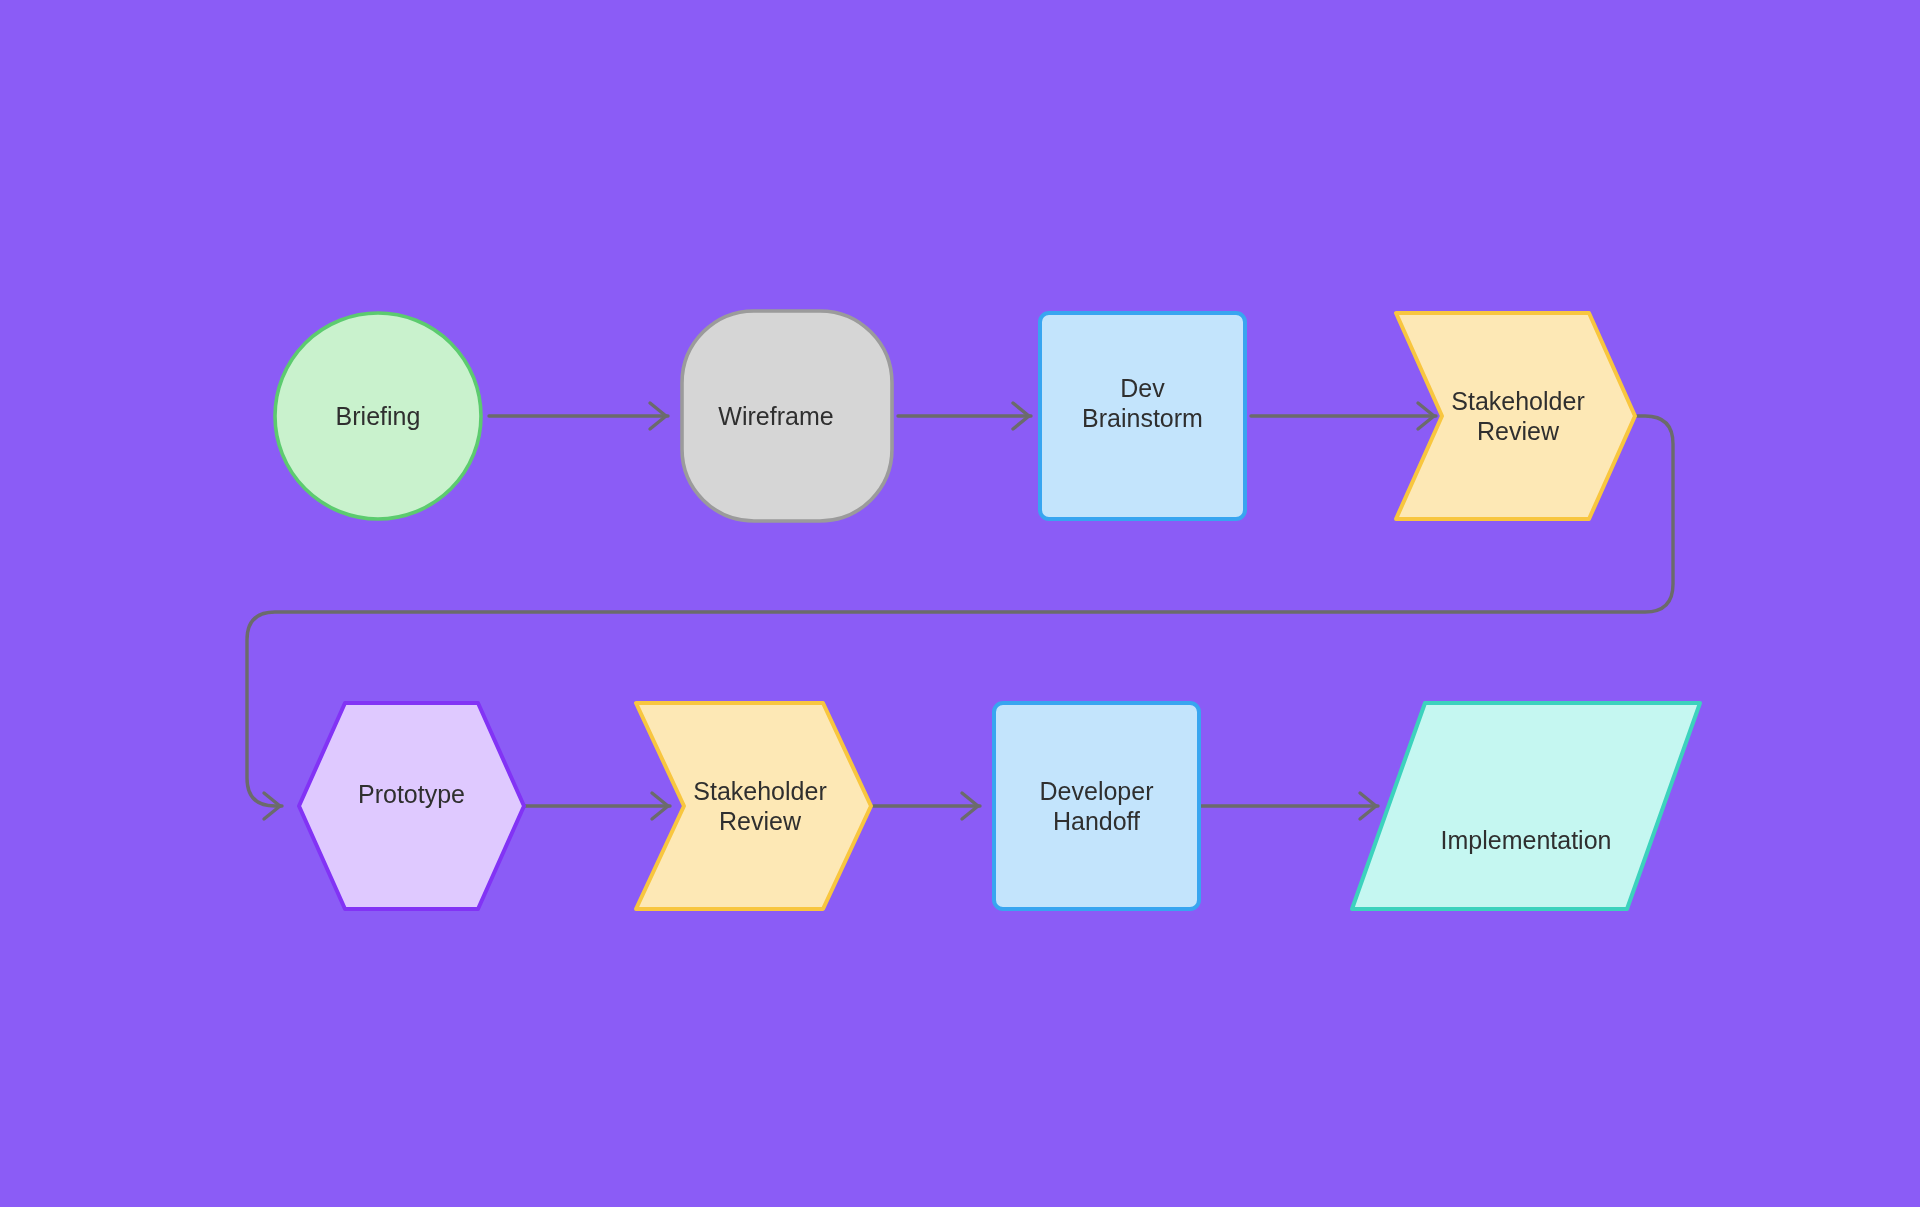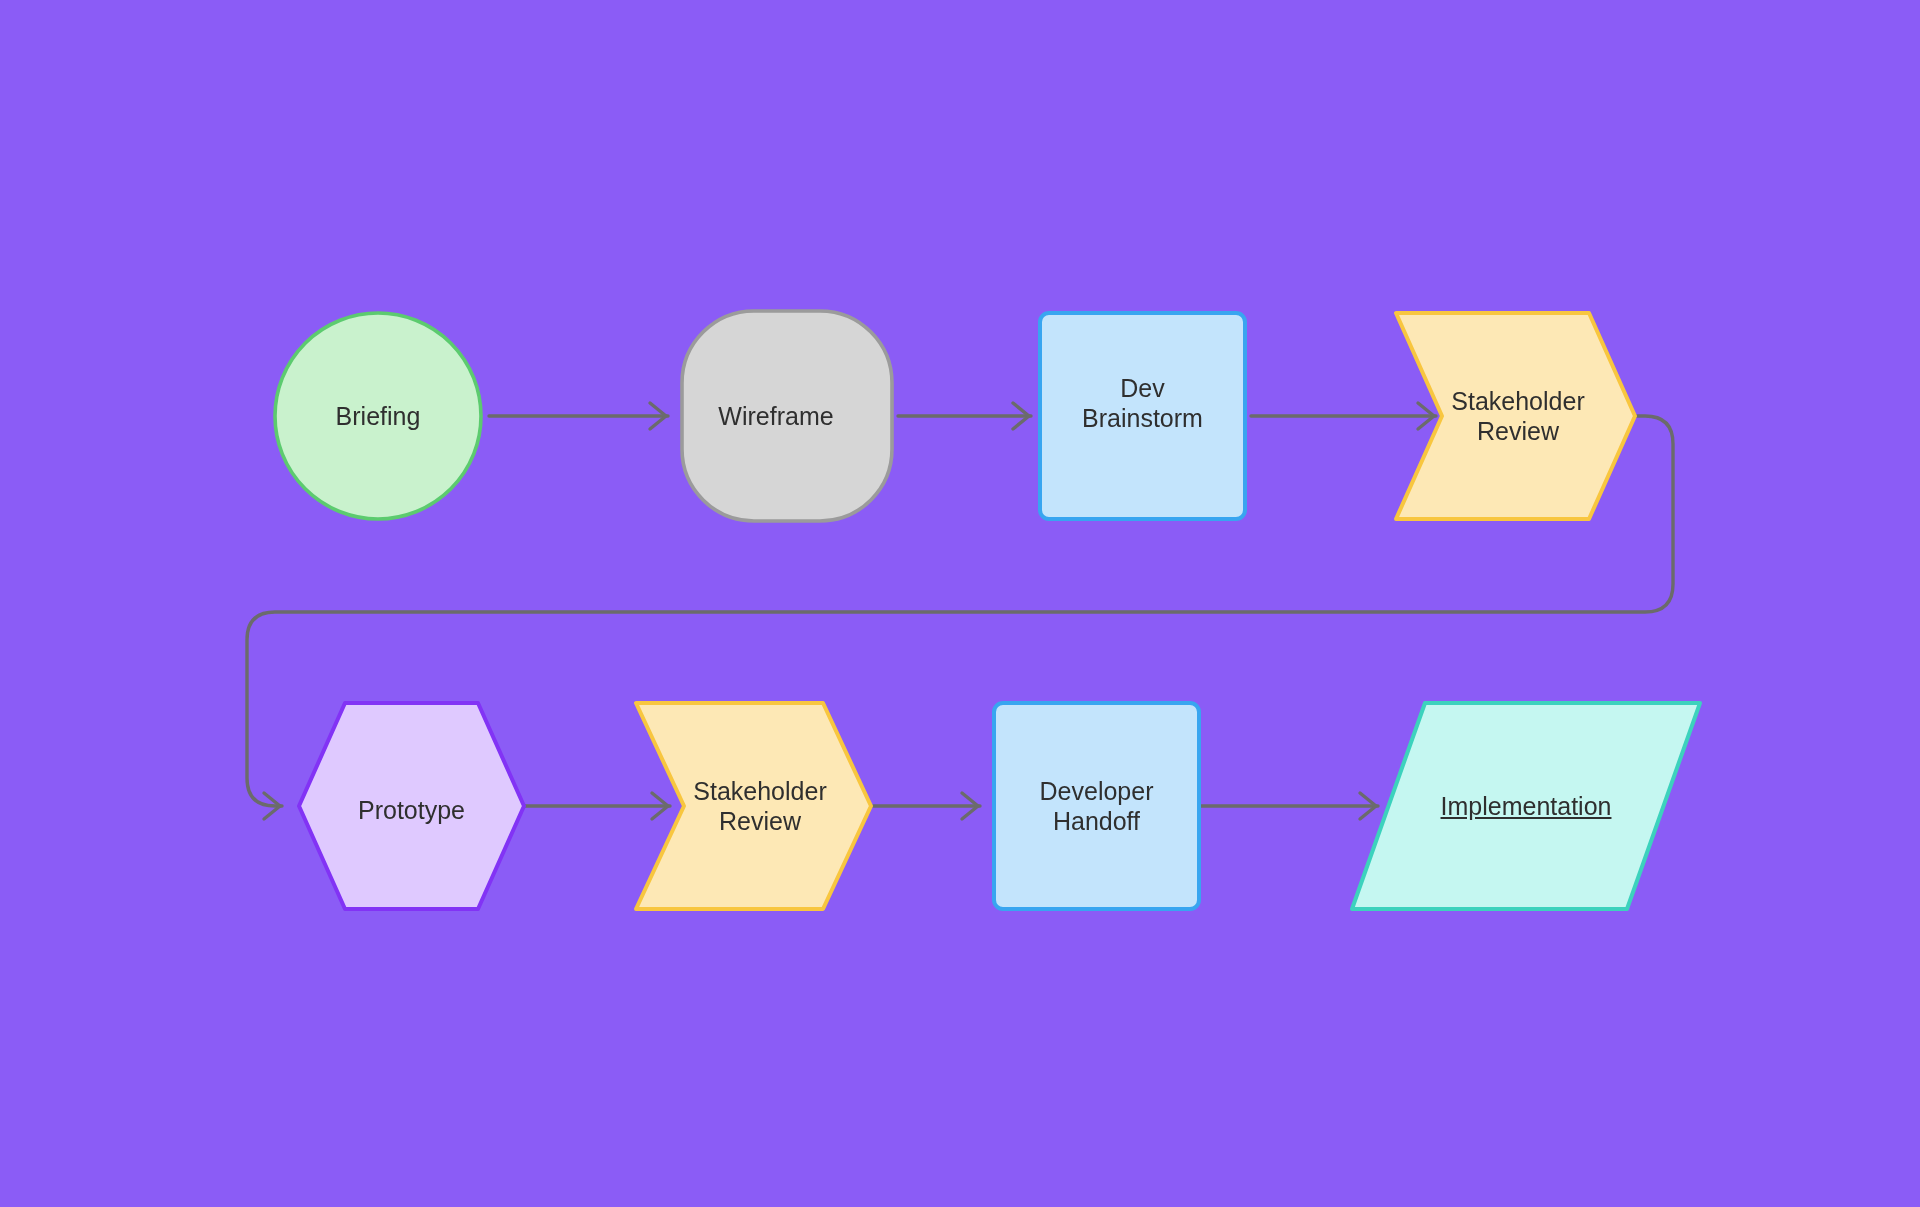--- a/index.html
+++ b/index.html
@@ -139,23 +139,23 @@
   <div class="node-label" style="left:273px; top:311px; width:210px; height:210px;">Briefing</div>
 
   <div class="node-label" style="left:682px; top:311px; width:188px; height:210px;">Wireframe</div>
 
   <div class="node-label" style="left:1040px; top:300px; width:205px; height:206px;">Dev
 Brainstorm</div>
 
   <div class="node-label" style="left:1442px; top:313px; width:152px; height:206px;">Stakeholder
 Review</div>
 
-  <div class="node-label" style="left:299px; top:707px; width:225px; height:206px;">Prototype</div>
+  <div class="node-label" style="left:299px; top:691px; width:225px; height:206px;">Prototype</div>
 
   <div class="node-label" style="left:684px; top:703px; width:152px; height:206px;">Stakeholder
 Review</div>
 
   <div class="node-label" style="left:994px; top:703px; width:205px; height:206px;text-align:center;">Developer
 Handoff</div>
 
-  <div class="node-label" style="left:1352px; top:703px; width:348px; height:206px;text-decoration:underline;">Implementation</div>
+  <div class="node-label" style="left:1352px; top:737px; width:348px; height:206px;">Implementation</div>
 
 </div>
 
 </body></html>

